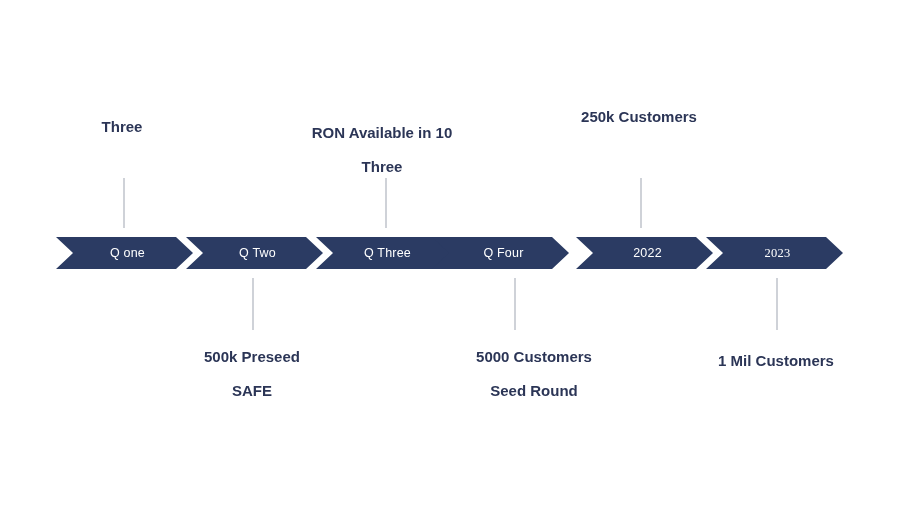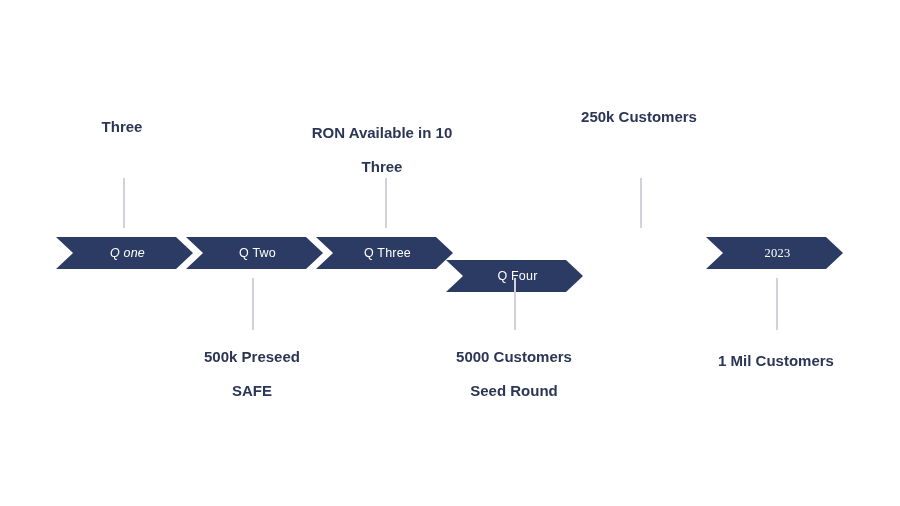--- a/index.html
+++ b/index.html
@@ -34,21 +34,20 @@
     background: #2b3b63;
     display: flex;
     align-items: center;
     justify-content: center;
   }
   .chev-mid {
     clip-path: polygon(0 0, calc(100% - 17px) 0, 100% 50%, calc(100% - 17px) 100%, 0 100%, 17px 50%);
   }
   .chev-first {
     clip-path: polygon(0 0, calc(100% - 17px) 0, 100% 50%, calc(100% - 17px) 100%, 0 100%, 17px 50%);
-    font-style: italic;
   }
   .chev-last {
     clip-path: polygon(0 0, calc(100% - 17px) 0, 100% 50%, calc(100% - 17px) 100%, 0 100%, 17px 50%);
     font-family: Liberation Serif, serif;
   }
   .chevron-label {
     color: #ffffff;
     font-size: 12.5px;
     font-weight: 400;
     letter-spacing: 0.2px;
@@ -102,38 +101,41 @@
   <div class="timeline-band">
     <div class="chevron chev-first" style="left:56px; width:137px;">
       <span class="chevron-label">Q one</span>
     </div>
     <div class="chevron chev-mid" style="left:186px; width:137px;">
       <span class="chevron-label">Q Two</span>
     </div>
     <div class="chevron chev-mid" style="left:316px; width:137px;">
       <span class="chevron-label">Q Three</span>
     </div>
-    <div class="chevron chev-mid" style="left:446px; width:137px;margin-top:23px;">
+    <div class="chevron chev-mid" style="left:432px; width:137px;">
       <span class="chevron-label">Q Four</span>
+    </div>
+    <div class="chevron chev-mid" style="left:576px; width:137px;">
+      <span class="chevron-label">2022</span>
     </div>
     <div class="chevron chev-last" style="left:706px; width:137px;">
       <span class="chevron-label">2023</span>
     </div>
   </div>
 
   <div class="connector" style="left:252px; top:278px; height:52px;"></div>
   <div class="connector" style="left:514px; top:278px; height:52px;"></div>
   <div class="connector" style="left:776px; top:278px; height:52px;"></div>
 
   <div class="caption" style="left:162px; top:340px; width:180px;">
     <span class="line">500k Preseed</span>
     <span class="line">SAFE</span>
   </div>
 
-  <div class="caption" style="left:424px; top:340px; width:180px;">
+  <div class="caption" style="left:444px; top:340px; width:180px;">
     <span class="line">5000 Customers</span>
     <span class="line">Seed Round</span>
   </div>
 
   <div class="caption" style="left:686px; top:344px; width:180px;">
     <span class="line">1 Mil Customers</span>
   </div>
 
 </div>
 

